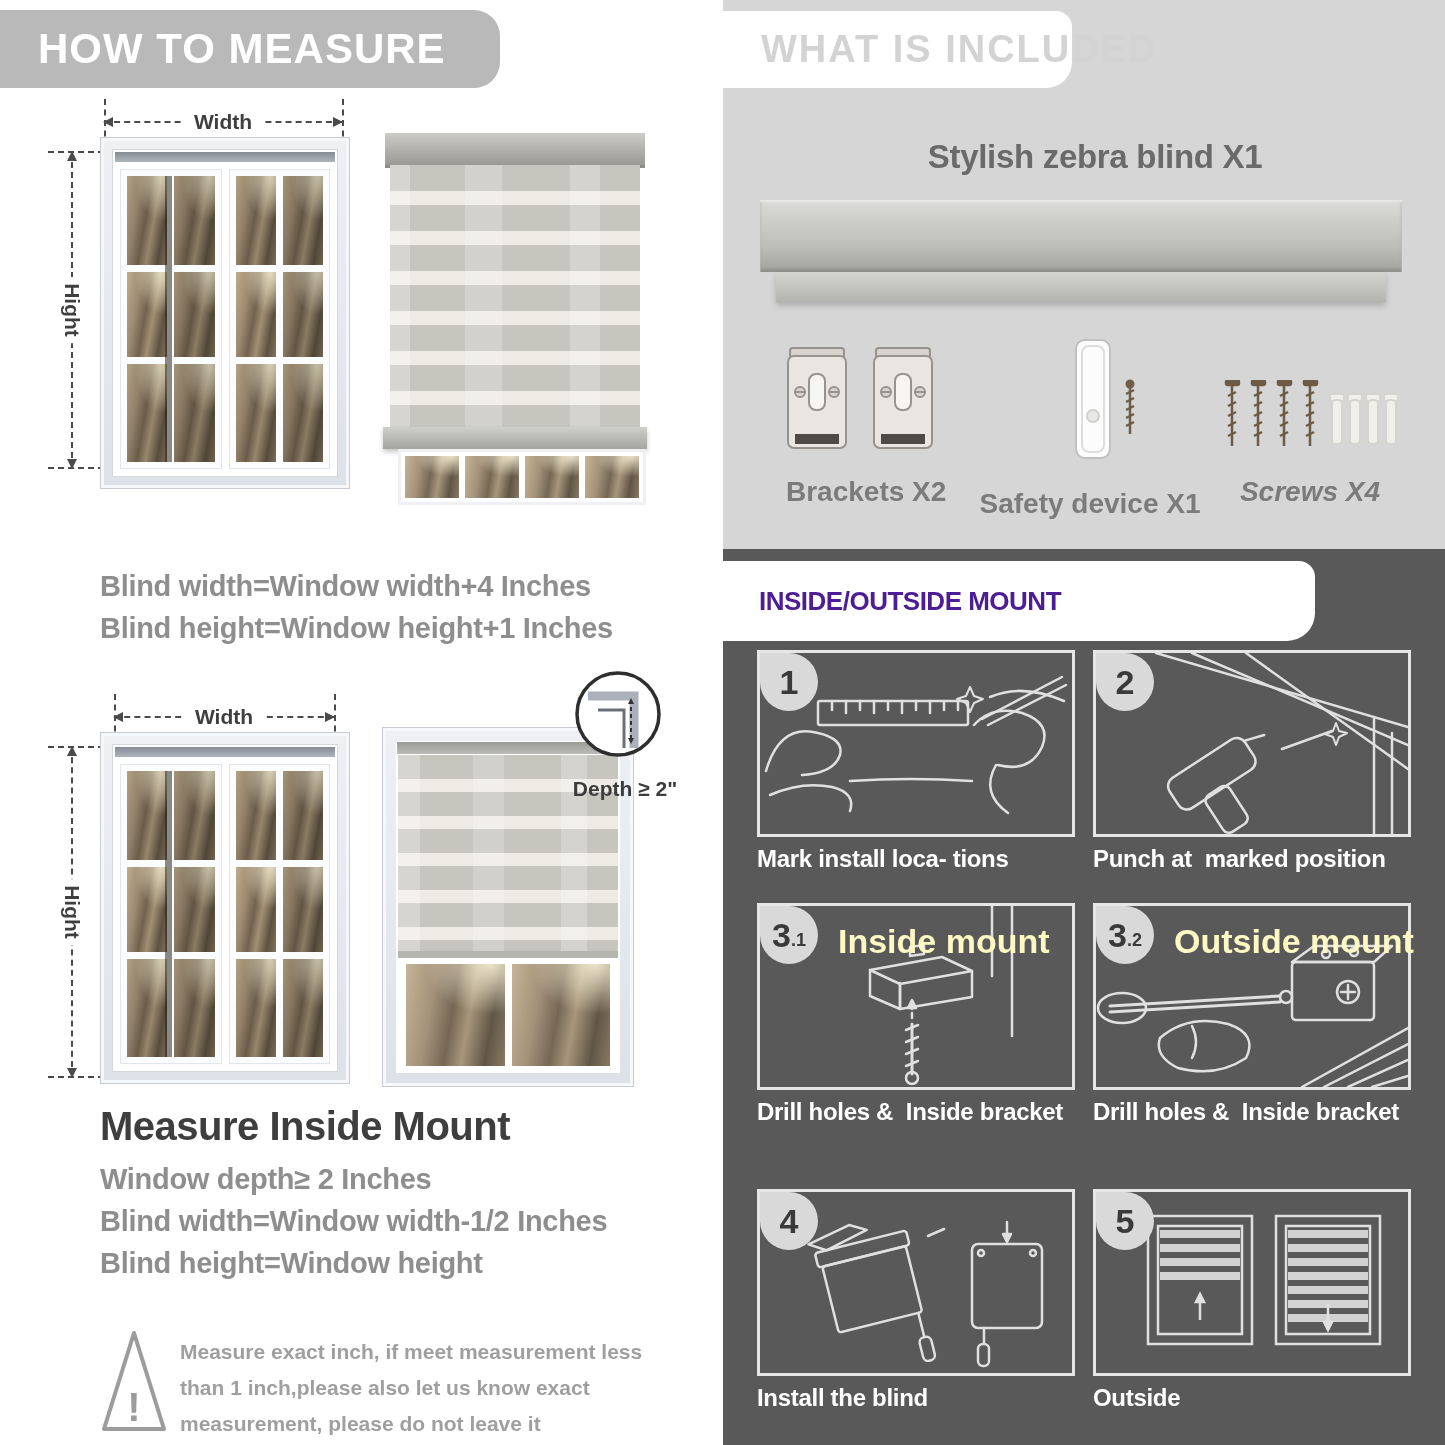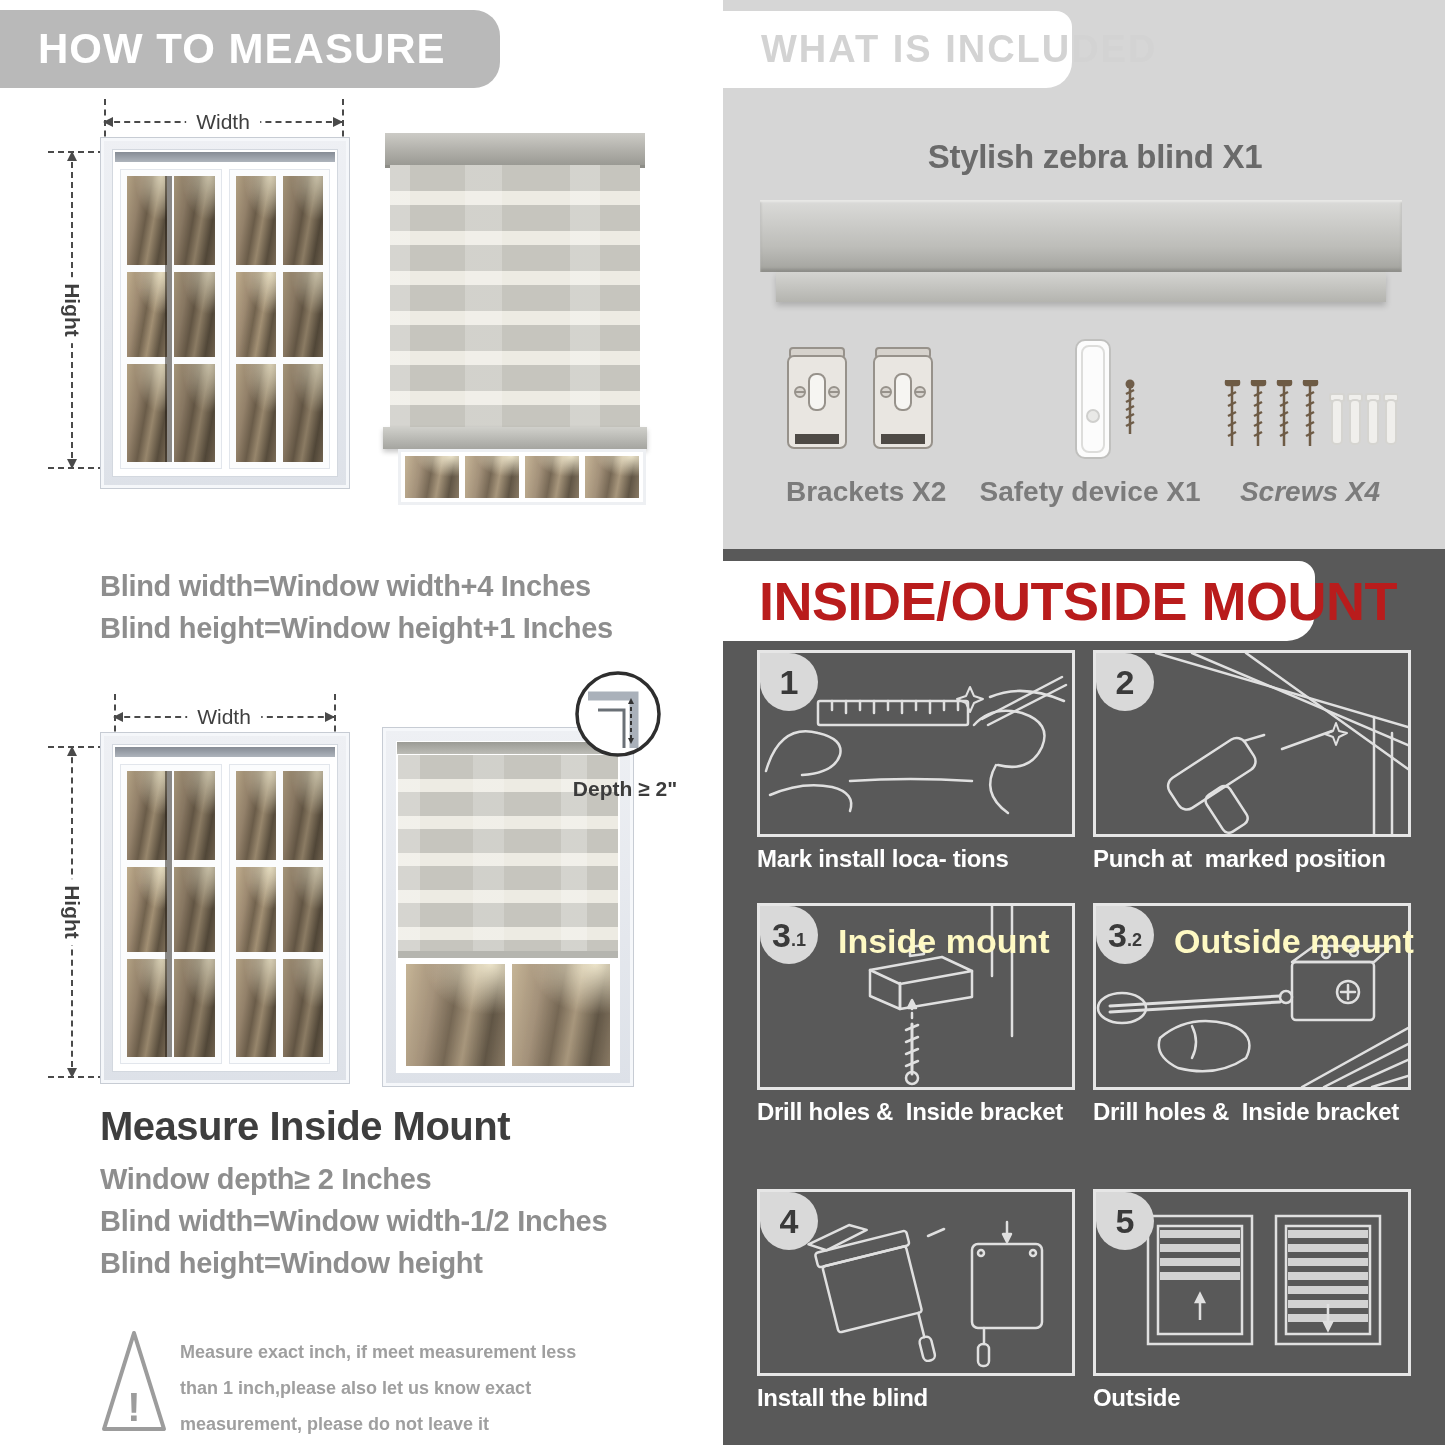--- a/index.html
+++ b/index.html
@@ -56,52 +56,52 @@
   .b2-panes{height:102px;display:flex;gap:7px;padding:6px 10px;background:#fff;}
   .b2-panes .pane{flex:1;}
 
   
   .hmeasure{height:0;border-top:2px dashed #4a4a4a;}
   .hmeasure::before{content:'';position:absolute;left:-1px;top:-6px;
      border-top:5px solid transparent;border-bottom:5px solid transparent;border-right:10px solid #4a4a4a;}
   .hmeasure::after{content:'';position:absolute;right:-1px;top:-6px;
      border-top:5px solid transparent;border-bottom:5px solid transparent;border-left:10px solid #4a4a4a;}
   .hmeasure .mlabel{position:absolute;left:50%;top:-1px;transform:translate(-50%,-50%);
-     background:#fff;padding:0 10px;font-size:21px;font-weight:400;color:#3f3f3f;}
+     background:#fff;padding:0 10px;font-size:21px;font-weight:700;color:#3f3f3f;}
   .vmeasure{width:0;border-left:2px dashed #4a4a4a;}
   .vmeasure::before{content:'';position:absolute;left:-6px;top:-1px;
      border-left:5px solid transparent;border-right:5px solid transparent;border-bottom:10px solid #4a4a4a;}
   .vmeasure::after{content:'';position:absolute;left:-6px;bottom:-1px;
      border-left:5px solid transparent;border-right:5px solid transparent;border-top:10px solid #4a4a4a;}
   .vmeasure .mlabel{position:absolute;left:-1px;top:50%;transform:translate(-50%,-50%) rotate(90deg);
      background:#fff;padding:5px 6px;font-size:21px;font-weight:700;color:#3f3f3f;white-space:nowrap;}
   .tickv{width:0;border-left:2px dashed #4a4a4a;}
   .tickh{height:0;border-top:2px dashed #4a4a4a;}
 
   .depth-label{font-size:21px;font-weight:700;color:#3c3c3c;text-align:center;}
 
-  .warn-text{font-size:18px;font-weight:700;color:#9f9f9f;line-height:36px;white-space:pre-line;}
+  .warn-text{font-size:21px;font-weight:700;color:#9f9f9f;line-height:36px;white-space:pre-line;}
 
   
   .right-top{left:723px;top:0;width:722px;height:549px;background:#d6d6d6;}
   .included-banner{left:723px;top:11px;width:349px;height:77px;background:#fff;
      border-radius:0 16px 26px 0;color:#d3d3d3;font-size:38px;font-weight:700;
      line-height:77px;padding-left:38px;letter-spacing:2px;box-sizing:border-box;white-space:nowrap;}
   .product-title{left:723px;top:138px;width:722px;text-align:center;font-size:33px;
      font-weight:700;color:#6a6a6a;letter-spacing:-0.3px;margin-left:11px;}
   .headrail-main{left:760px;top:200px;width:642px;height:72px;
      background:linear-gradient(180deg,#dbdbd9,#bdbdb9 65%,#a2a29d);
      box-shadow:inset 0 2px 2px #e8e8e6, inset 0 -3px 3px #8f8f8a;}
   .headrail-lip{left:776px;top:272px;width:610px;height:30px;
      background:linear-gradient(180deg,#d4d4d1,#b4b4af);box-shadow:0 4px 6px rgba(0,0,0,.18);}
   .item-label{top:476px;font-size:28px;font-weight:700;color:#7b7b7b;text-align:center;white-space:nowrap;}
 
   .right-bottom{left:723px;top:549px;width:722px;height:896px;background:#595959;}
   .mount-banner{left:723px;top:561px;width:592px;height:80px;background:#fff;
-     border-radius:0 16px 28px 0;color:#b91c1c;font-size:54px;font-weight:700;
+     border-radius:0 16px 28px 0;color:#4c1d95;font-size:26px;font-weight:700;
      line-height:80px;padding-left:36px;letter-spacing:-0.5px;box-sizing:border-box;white-space:nowrap;}
 
   .panel{width:318px;height:187px;border:3px solid #e6e6e6;box-sizing:border-box;background:#595959;}
   .badge{position:absolute;left:0;top:0;width:58px;height:58px;background:#d9d9d9;
      border-radius:0 50% 50% 50%;display:flex;align-items:center;justify-content:center;
      color:#3a3a3a;font-weight:700;}
   .badge .big{font-size:34px;}
   .badge .sub{font-size:18px;margin-top:10px;}
   .step-label{position:absolute;left:78px;top:16px;color:#fef9c3;font-size:34px;font-weight:700;white-space:pre;}
   .caption{color:#fff;font-size:24px;font-weight:700;white-space:pre;letter-spacing:-0.3px;}
@@ -335,21 +335,21 @@
           <rect x="110" y="20" width="10" height="44" rx="4"></rect>
         </g>
       <g transform="translate(54,0)">
           <rect x="108" y="14" width="14" height="7" rx="2"></rect>
           <rect x="110" y="20" width="10" height="44" rx="4"></rect>
         </g>
     </g>
   </svg>
 
   <div class="abs item-label" style="left:786px;width:148px;">Brackets X2</div>
-  <div class="abs item-label" style="left:960px;width:260px;">Safety device X1</div>
+  <div class="abs item-label" style="left:960px;width:260px;margin-top:12px;">Safety device X1</div>
   <div class="abs item-label" style="left:1225px;width:170px;font-style:italic;">Screws X4</div>
 
   <div class="abs right-bottom"></div>
   <div class="abs mount-banner">INSIDE/OUTSIDE MOUNT</div>
 
   <div class="abs panel" style="left:757px;top:650px;">
     <svg class="lineart" viewBox="0 0 312 181">
       <g stroke="#e0e0e0" stroke-width="2.5" fill="none" stroke-linecap="round" stroke-linejoin="round">
         <rect x="58" y="48" width="150" height="24" rx="2"></rect>
         <line x1="72" y1="48" x2="72" y2="57"></line>

